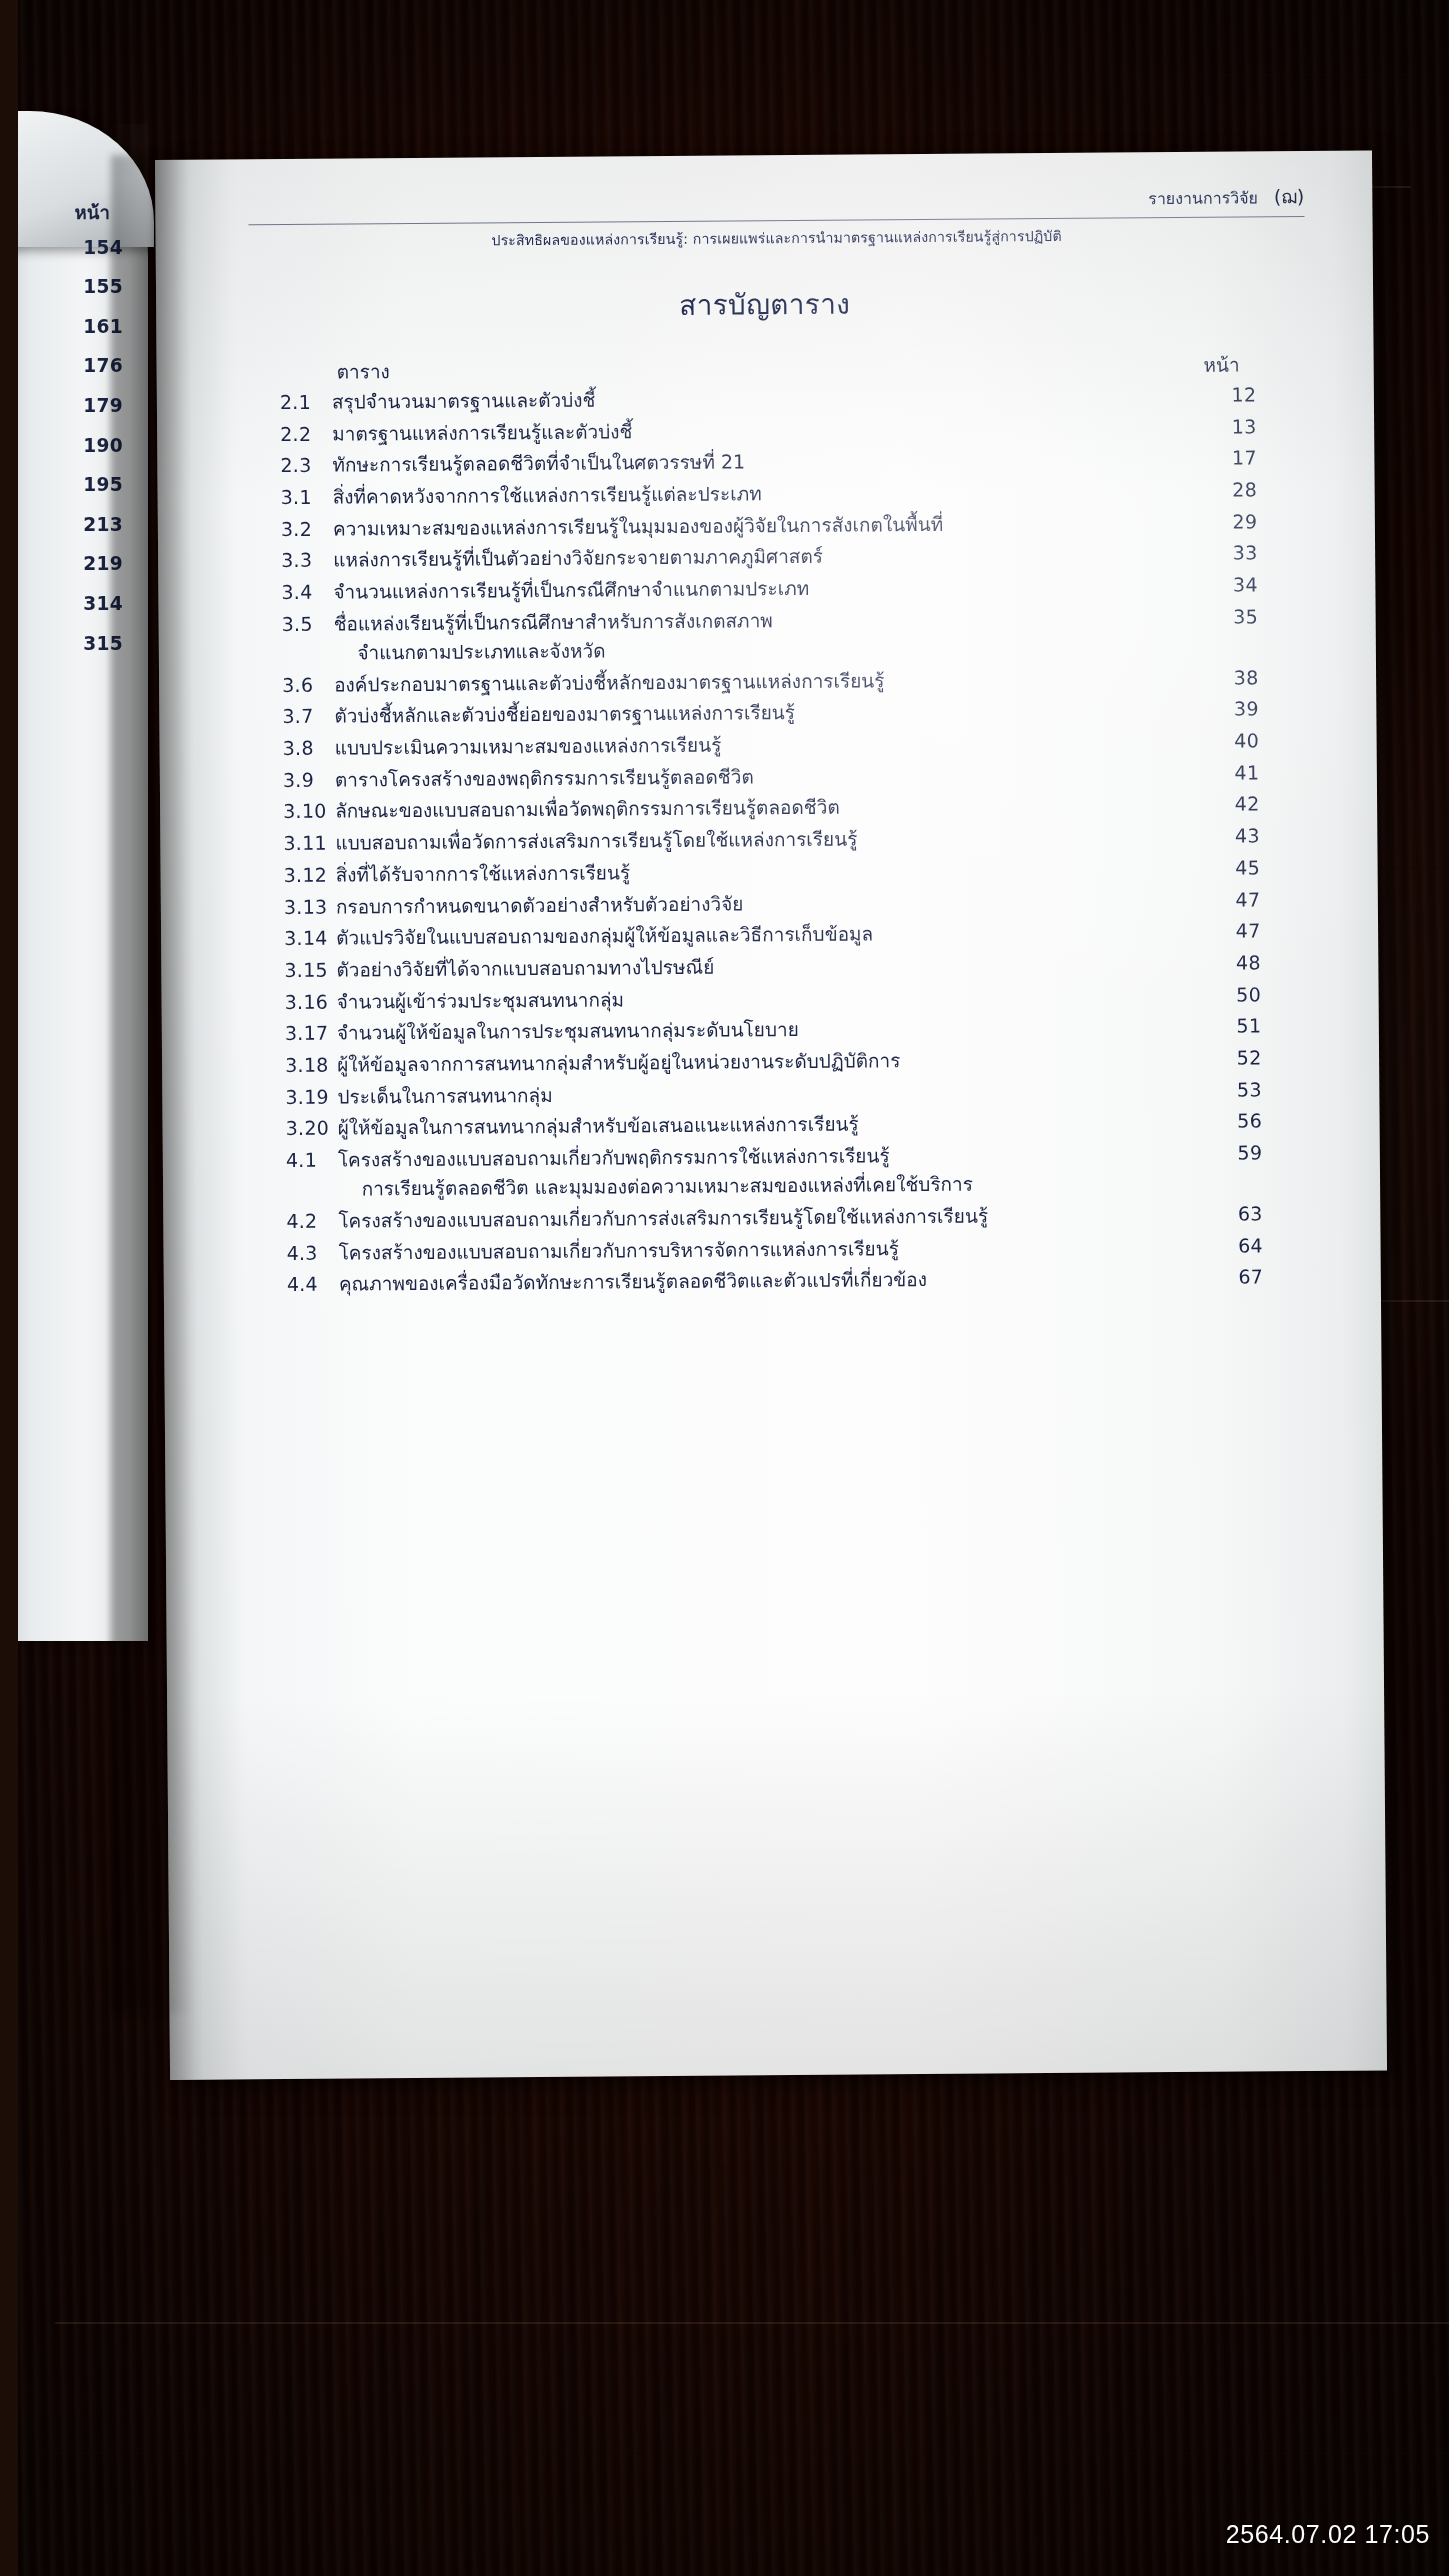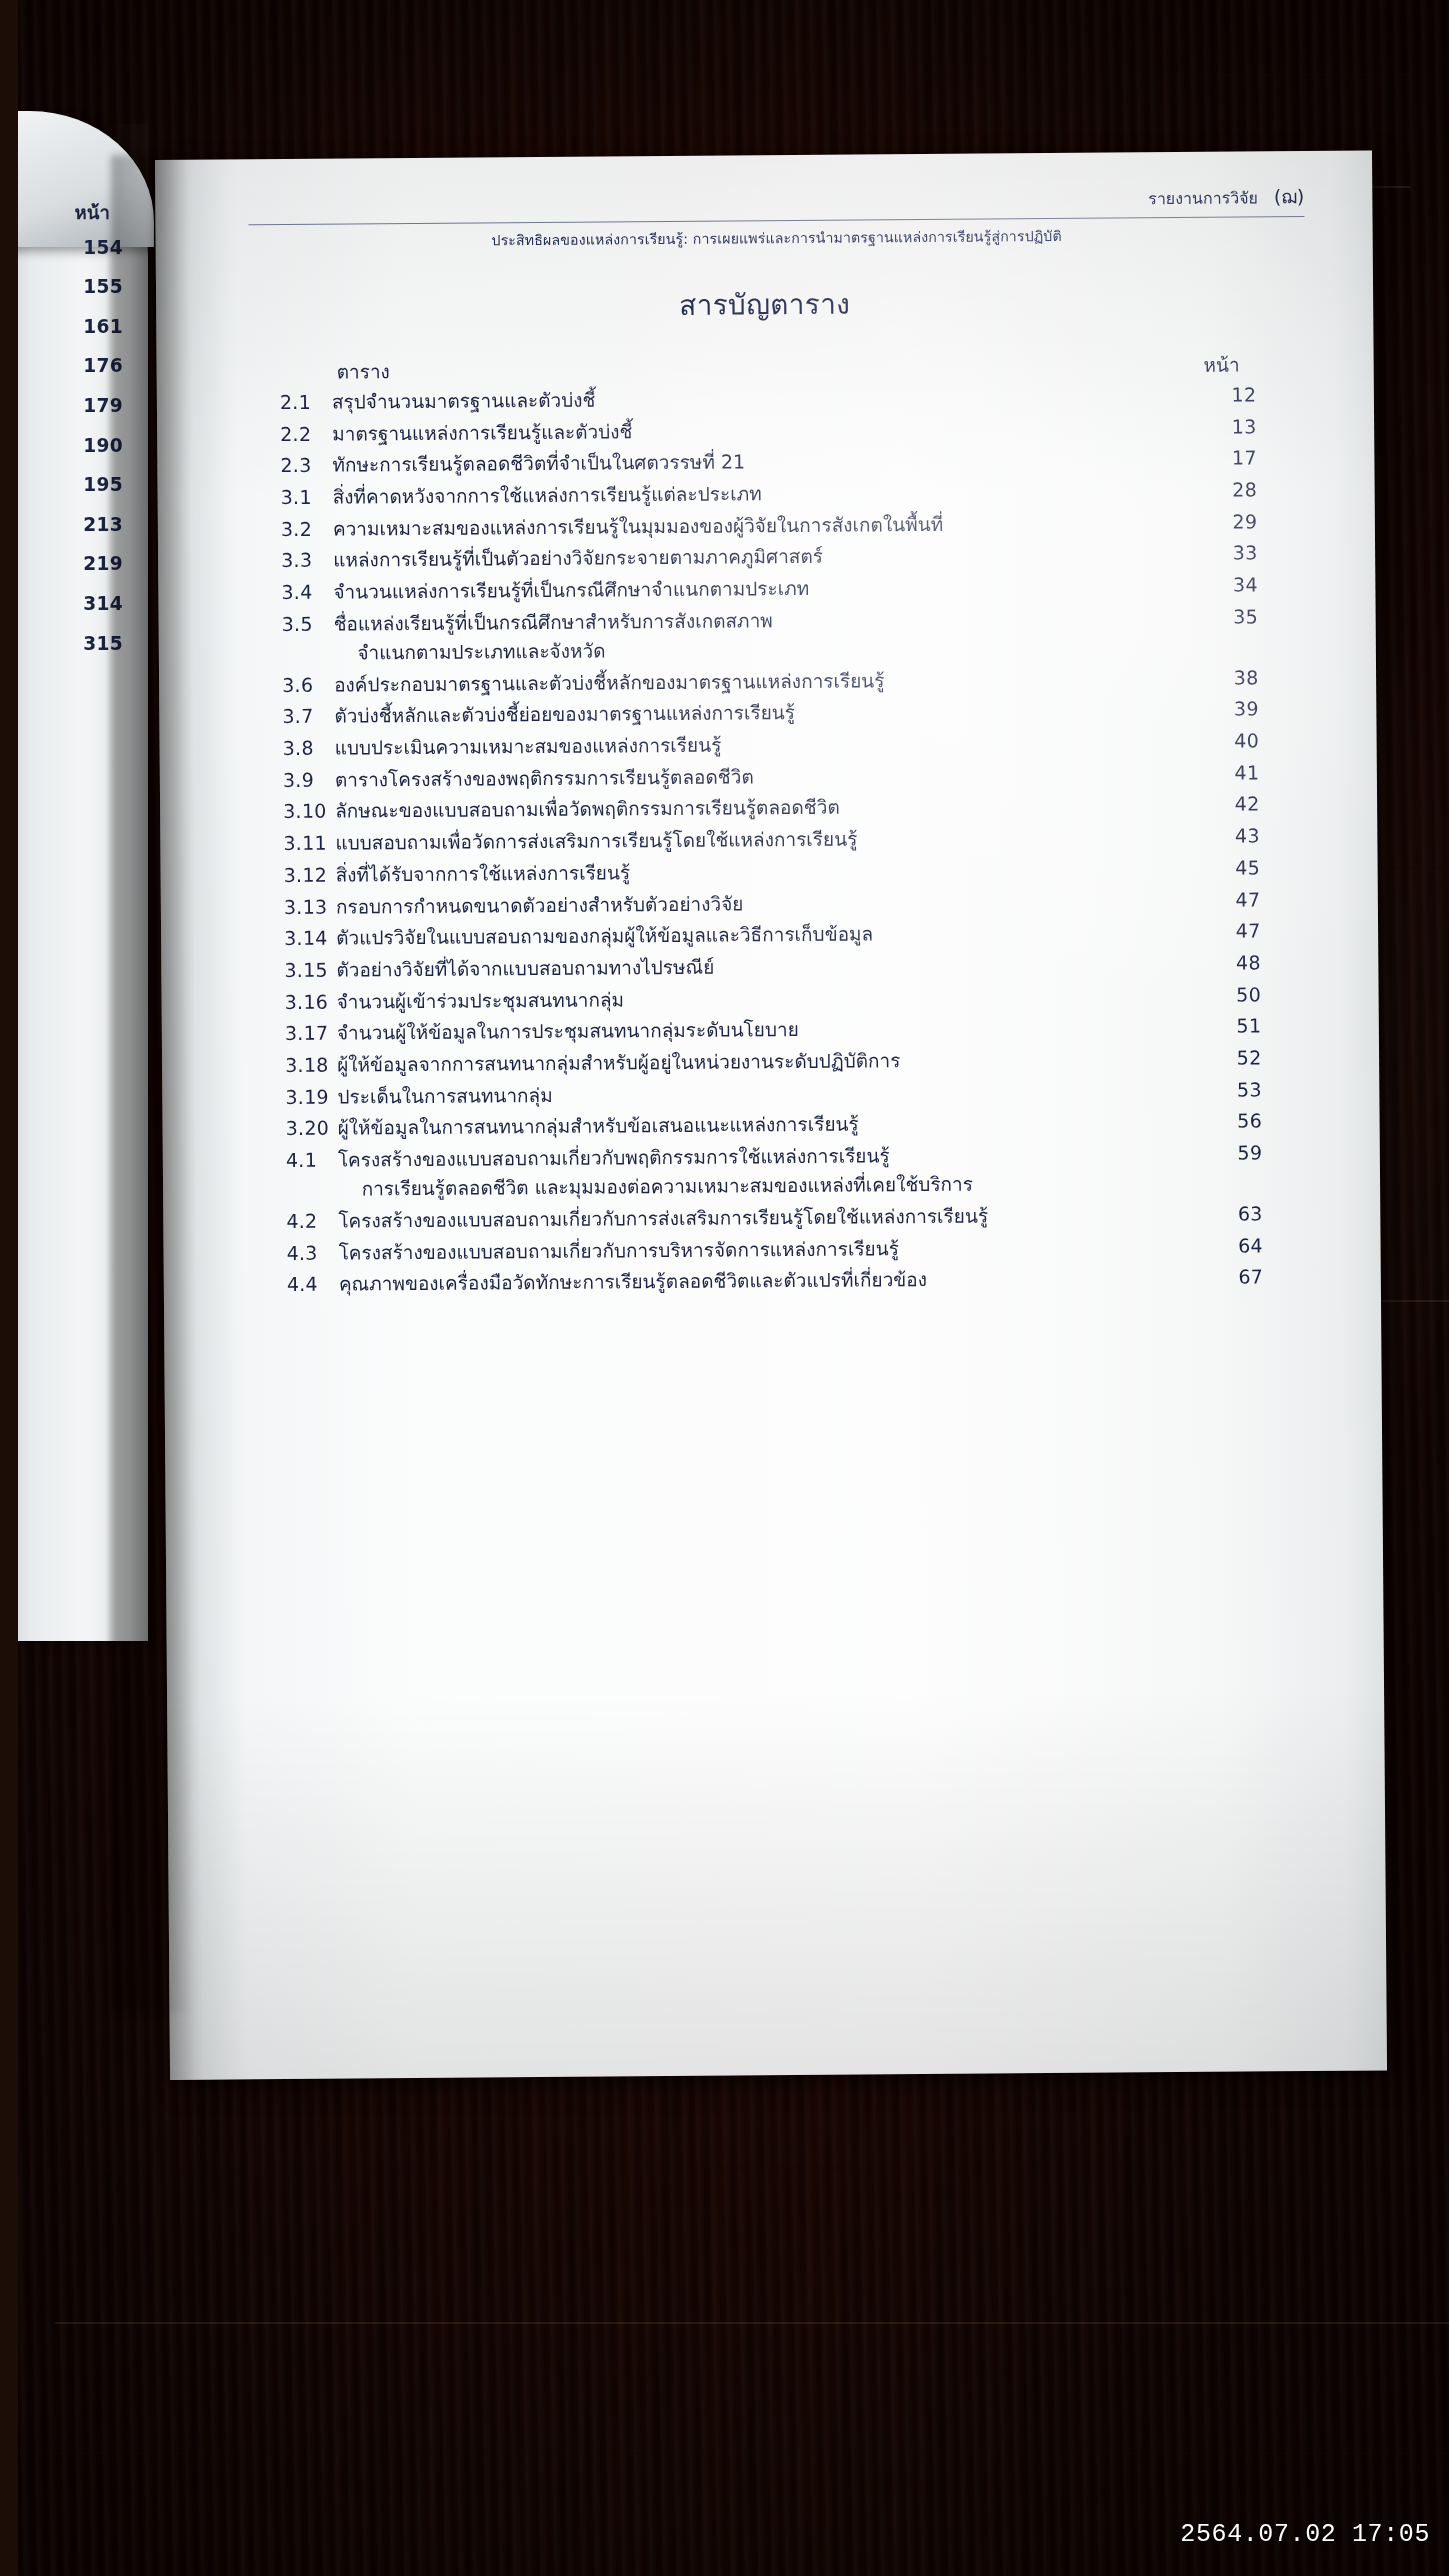--- a/index.html
+++ b/index.html
@@ -240,21 +240,21 @@
     pointer-events: none;
   }
 
   
   .timestamp {
     position: absolute;
     right: 37px;
     bottom: 27px;
     color: #ffffff;
     font-size: 25px;
-    font-family: Liberation Mono, monospace;
+    font-family: Liberation Sans, sans-serif;
     text-shadow: 0 1.2px 3.1px rgba(0,0,0,0.8);
     letter-spacing: 0.6px;
   }
 </style>
 </head>
 <body>
 
 <div id="root">
 
   <div class="desk"></div>

